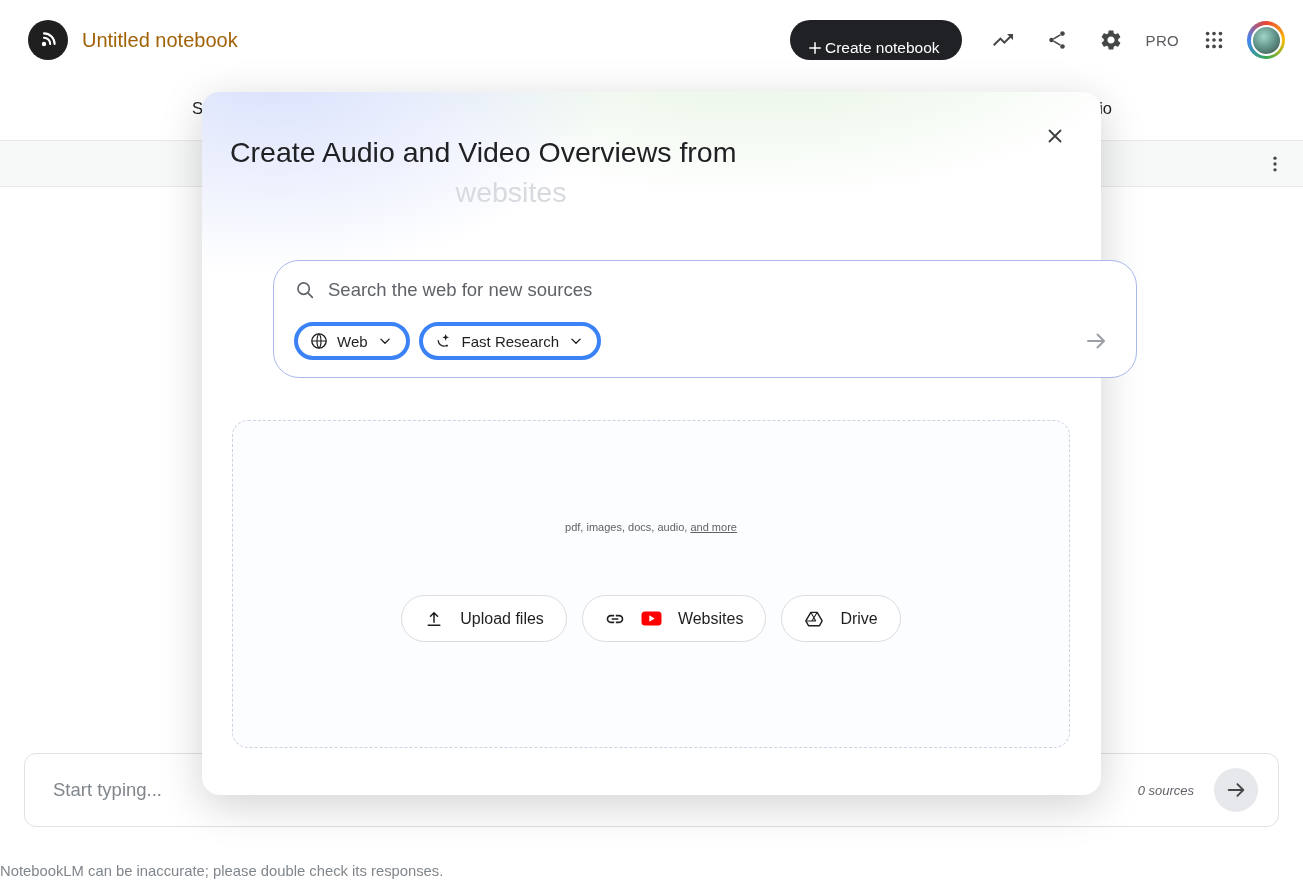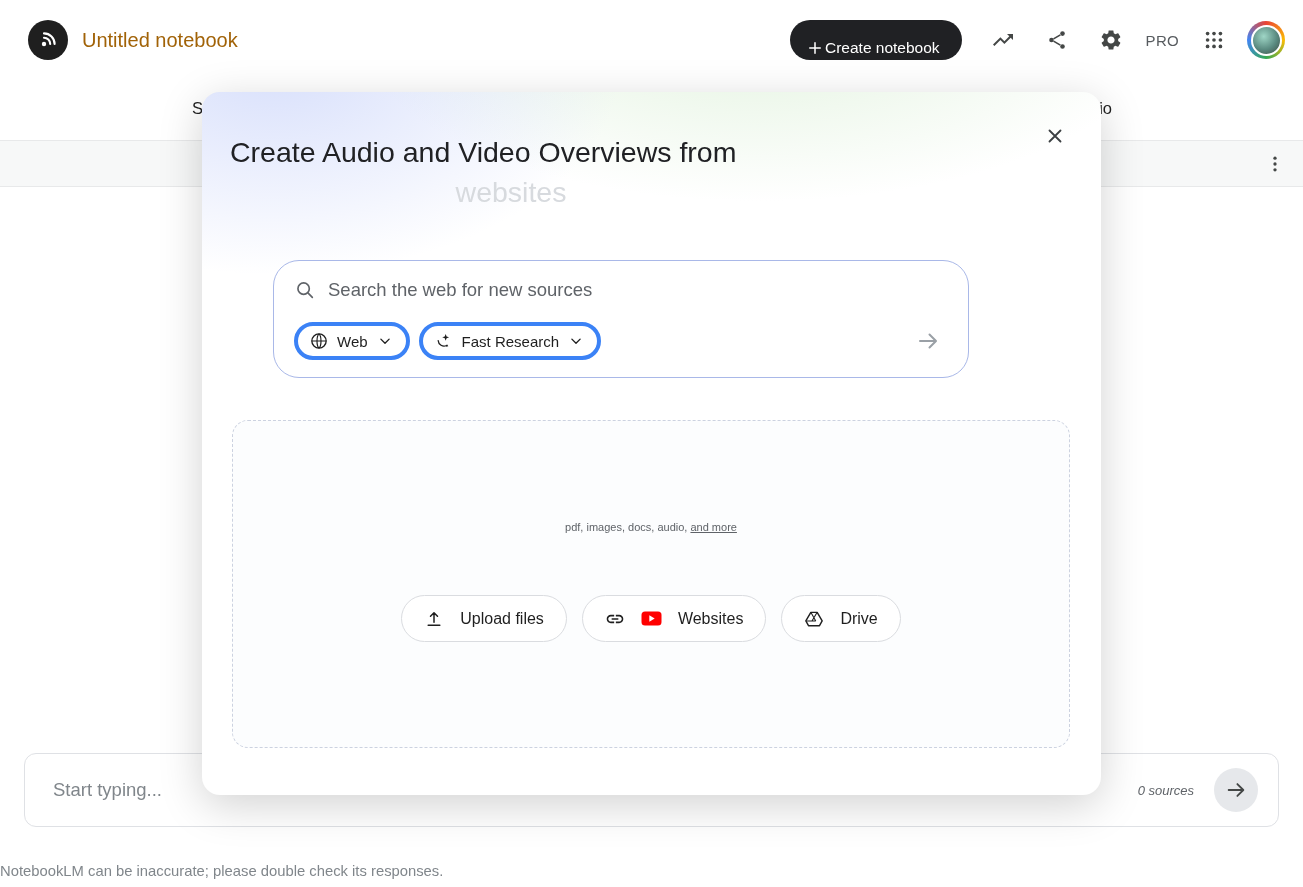--- a/index.html
+++ b/index.html
@@ -48,21 +48,21 @@
       radial-gradient(560px 340px at 8% -4%, rgba(168,185,247,0.45), rgba(255,255,255,0) 62%),
       radial-gradient(680px 300px at 62% -10%, rgba(187,226,178,0.42), rgba(255,255,255,0) 60%),
       #ffffff;
     box-shadow: 0 10px 44px rgba(0,0,0,0.18);
     z-index: 10;
   }
   .modal-close { position:absolute; top:24px; right:26px; width:40px; height:40px; border-radius:50%; display:flex; align-items:center; justify-content:center; }
   .modal-title { position:absolute; top:40px; left:28px; width:562px; font-size:28.5px; font-weight:400; line-height:40px; color:#202124; }
   .modal-title .hl { display:block; text-align:center; color:#d7dade; }
 
-  .searchbox { position:absolute; left:71px; top:168px; width:696px; height:118px; border:1px solid #a9b8e8; border-radius:26px; background:#fff; display:flex; flex-direction:column; justify-content:space-between; padding:18px 20px 16px; }
+  .searchbox { position:absolute; left:71px; top:168px; width:864px; height:118px; border:1px solid #a9b8e8; border-radius:26px; background:#fff; display:flex; flex-direction:column; justify-content:space-between; padding:18px 20px 16px; }
   .search-top { display:flex; align-items:center; gap:12px; }
   .search-input { flex:1; font-size:18.5px; color:#1f1f1f; }
   .search-input::placeholder { color:#5f6368; }
   .search-bottom { display:flex; align-items:center; gap:9px; }
   .chip { display:flex; align-items:center; gap:8px; height:38px; padding:0 12px 0 11px; border:4px solid #3b82f6; border-radius:19px; background:#fff; font-size:15px; color:#1f1f1f; }
   .submit-arrow { margin-left:auto; width:40px; height:40px; display:flex; align-items:center; justify-content:center; }
 
   .dropzone { position:absolute; left:30px; top:328px; width:838px; height:328px; border:1.5px dashed #ccd2e0; border-radius:16px; background:rgba(249,250,253,0.45); display:flex; flex-direction:column; align-items:center; padding-top:86px; }
   .dz-title { font-size:25px; color:#3c4043; line-height:30px; }
   .dz-sub { margin-top:14px; font-size:11px; color:#5f6368; }

